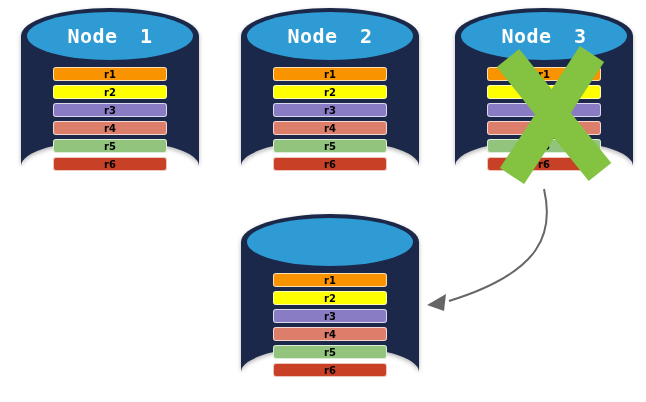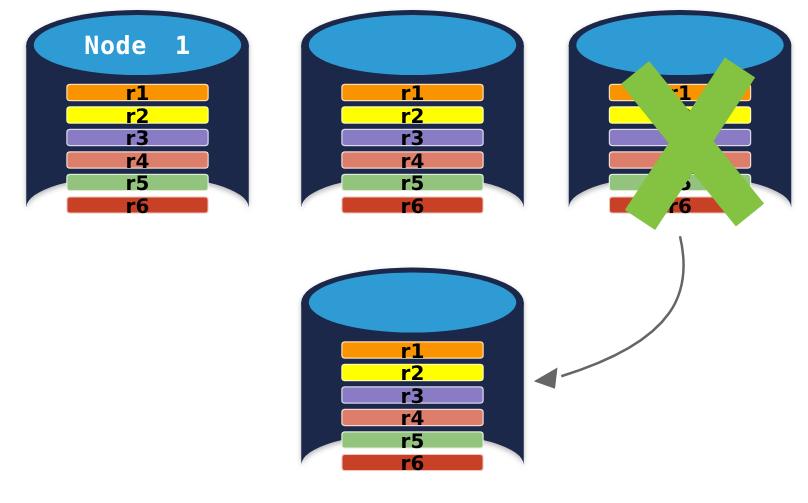--- a/index.html
+++ b/index.html
@@ -48,21 +48,21 @@
   }
   .row {
     box-sizing: border-box;
     width: 114px;
     height: 14px;
     margin-bottom: 4px;
     border: 1px solid rgba(255,255,255,0.70);
     border-radius: 3px;
     font-family: "DejaVu Sans", sans-serif;
     font-weight: bold;
-    font-size: 16px;
+    font-size: 10px;
     line-height: 11px;
     color: #000000;
     text-align: center;
     display: flex;
     align-items: center;
     justify-content: center;
   }
   .xmark {
     position: absolute;
     left: 488px;
@@ -99,36 +99,38 @@
       <div class="row" style="background-color: rgb(200, 64, 38);">r6</div>
     </div>
   </div>
 
   <div class="node" style="left:239px; top:6px;">
     <svg class="cyl" viewBox="0 0 182 190">
       <path d="M2,30 L2,160 A89,26 0 0 1 180,160 L180,30 Z" style="fill: rgb(27, 40, 73);"></path>
       <ellipse cx="91" cy="30" rx="89" ry="28" style="fill: rgb(27, 40, 73);"></ellipse>
       <ellipse cx="91" cy="30" rx="83" ry="24" style="fill: rgb(47, 155, 212);"></ellipse>
     </svg>
+    <div class="nodelabel" style="color: rgb(255, 255, 255);">Node 2</div>
     <div class="rows">
       <div class="row" style="background-color: rgb(249, 148, 0);">r1</div>
       <div class="row" style="background-color: rgb(255, 255, 0);">r2</div>
       <div class="row" style="background-color: rgb(138, 124, 196);">r3</div>
       <div class="row" style="background-color: rgb(221, 126, 107);">r4</div>
       <div class="row" style="background-color: rgb(147, 196, 125);">r5</div>
       <div class="row" style="background-color: rgb(200, 64, 38);">r6</div>
     </div>
   </div>
 
   <div class="node" style="left:453px; top:6px;">
     <svg class="cyl" viewBox="0 0 182 190">
       <path d="M2,30 L2,160 A89,26 0 0 1 180,160 L180,30 Z" style="fill: rgb(27, 40, 73);"></path>
       <ellipse cx="91" cy="30" rx="89" ry="28" style="fill: rgb(27, 40, 73);"></ellipse>
       <ellipse cx="91" cy="30" rx="83" ry="24" style="fill: rgb(47, 155, 212);"></ellipse>
     </svg>
+    <div class="nodelabel" style="color: rgb(255, 255, 255);">Node 3</div>
     <div class="rows">
       <div class="row" style="background-color: rgb(249, 148, 0);">r1</div>
       <div class="row" style="background-color: rgb(255, 255, 0);">r2</div>
       <div class="row" style="background-color: rgb(138, 124, 196);">r3</div>
       <div class="row" style="background-color: rgb(221, 126, 107);">r4</div>
       <div class="row" style="background-color: rgb(147, 196, 125);">r5</div>
       <div class="row" style="background-color: rgb(200, 64, 38);">r6</div>
     </div>
   </div>
 

